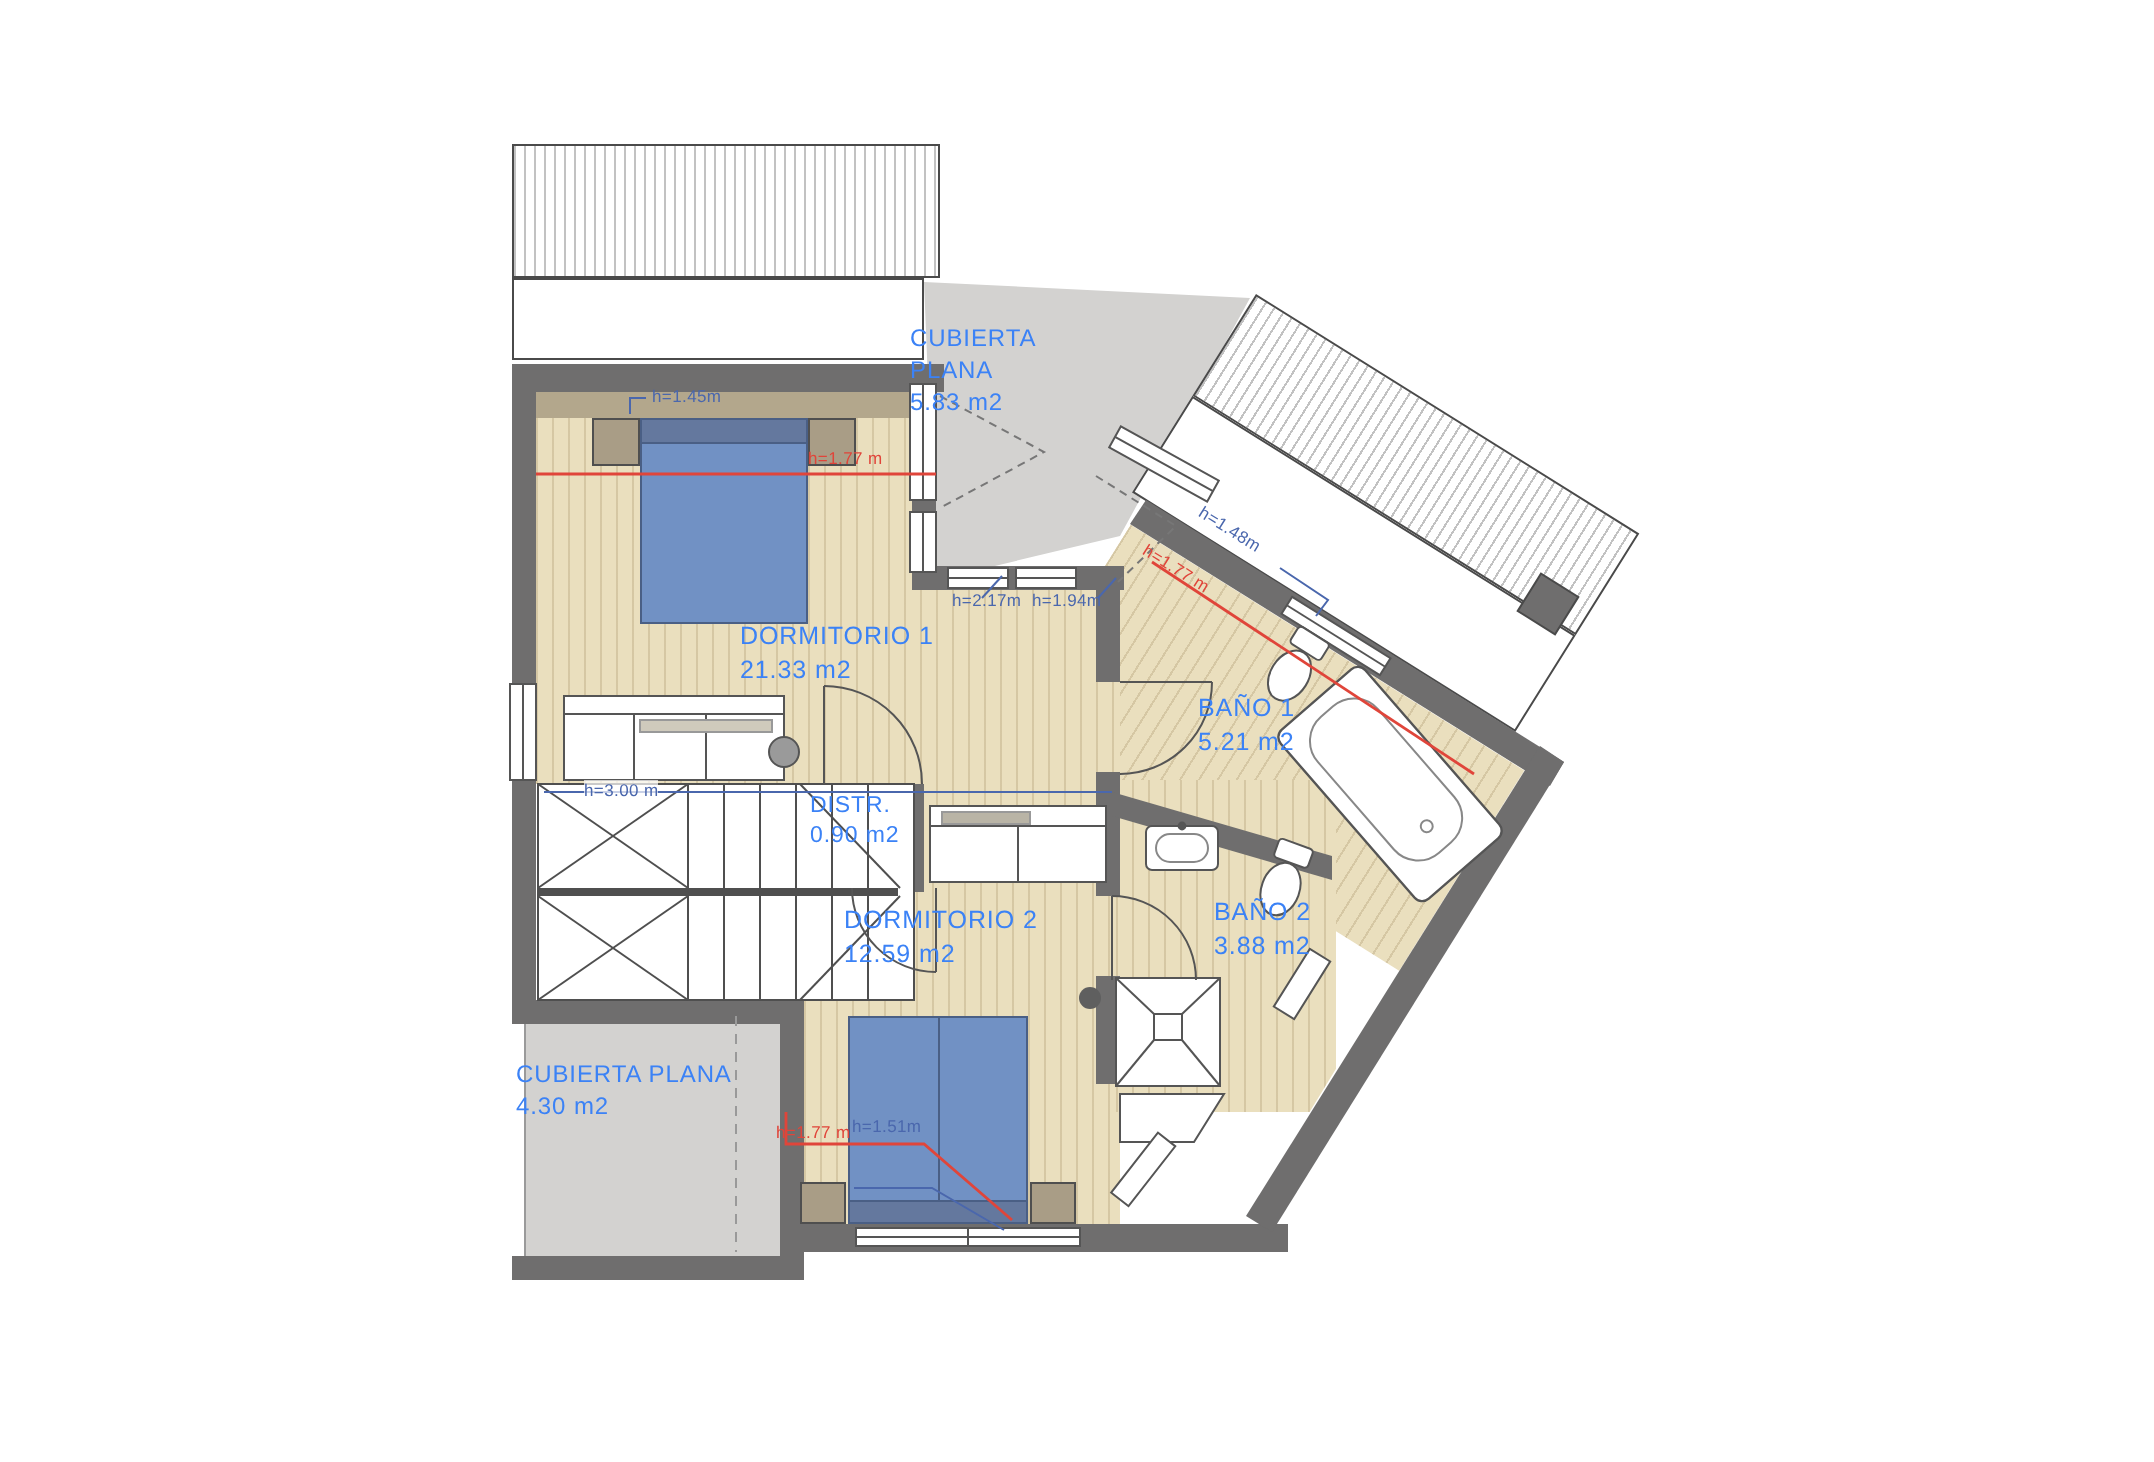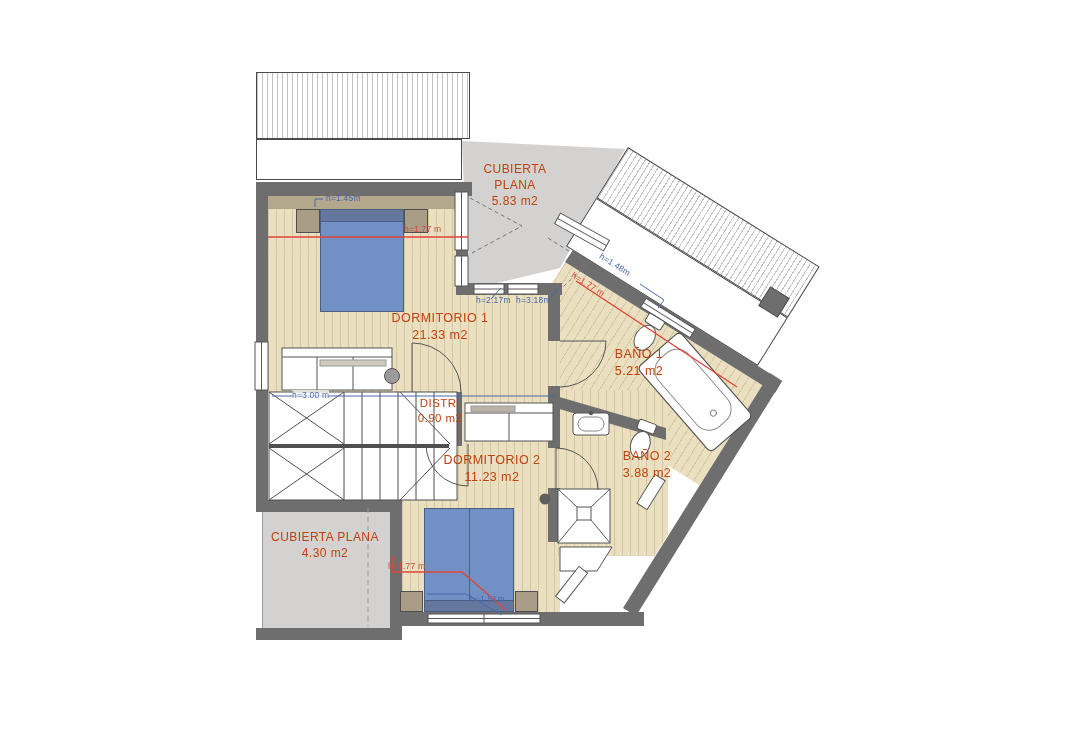--- a/index.html
+++ b/index.html
@@ -9,21 +9,21 @@
   .hatch{background-color:#fff;
          background-image:repeating-linear-gradient(90deg,#c2c2c2 0 1px,rgba(0,0,0,0) 1px 5px);
          border:1.4px solid #4a4a4a;box-sizing:border-box;}
   .eave{background:#fff;border:1.4px solid #4a4a4a;box-sizing:border-box;}
   .wood{background-color:#eadfbe;
         background-image:repeating-linear-gradient(90deg,rgba(140,115,70,0.22) 0 1px,rgba(0,0,0,0) 1px 8px);}
   .terrace{background:#d3d2d0;}
   .wing{position:absolute;left:628px;top:147px;width:0;height:0;
         transform:rotate(32deg);transform-origin:0 0;}
   svg.layer{position:absolute;left:0;top:0;}
-  .lbl{position:absolute;text-align:center;color:#c2410c;font-size:12.5px;
+  .lbl{position:absolute;text-align:left;color:#3b82f6;font-size:12.5px;
        letter-spacing:0.45px;line-height:1.32;white-space:nowrap;}
   .lbl.small{font-size:11.5px;}
   .ann{position:absolute;font-size:8.5px;letter-spacing:0.2px;white-space:nowrap;
        transform-origin:0 0;}
   .blue{color:#4a67ad;}
   .red{color:#e0453a;}
   .bed-body{background:#7191c4;border:1px solid #4a5f85;box-sizing:border-box;}
   .bed-head{background:#64789e;border:1px solid #4a5f85;box-sizing:border-box;}
   .nstand{background:#a99d86;border:1px solid #4f4f4f;box-sizing:border-box;}
   .z1{z-index:1}.z2{z-index:2}.z3{z-index:3}.z4{z-index:4}
@@ -247,21 +247,21 @@
   <div class="lbl z8" style="left:370px;top:310px;width:140px;">
     <div>DORMITORIO 1</div>
     <div>21.33 m2</div>
   </div>
   <div class="lbl small z8" style="left:405px;top:396px;width:70px;">
     <div>DISTR.</div>
     <div>0.90 m2</div>
   </div>
   <div class="lbl z8" style="left:422px;top:452px;width:140px;">
     <div>DORMITORIO 2</div>
-    <div>11.23 m2</div>
+    <div>12.59 m2</div>
   </div>
   <div class="lbl z8" style="left:599px;top:346px;width:80px;">
     <div>BAÑO 1</div>
     <div>5.21 m2</div>
   </div>
   <div class="lbl z8" style="left:576px;top:448px;width:80px;padding-left:31px;">
     <div>BAÑO 2</div>
     <div>3.88 m2</div>
   </div>
   <div class="lbl z8" style="left:455px;top:162px;width:120px;font-size:12px;">
@@ -270,20 +270,20 @@
     <div>5.83 m2</div>
   </div>
   <div class="lbl z8" style="left:258px;top:530px;width:134px;font-size:12px;">
     <div>CUBIERTA PLANA</div>
     <div>4.30 m2</div>
   </div>
 
   <div class="ann blue z8" style="left:326px;top:193px;text-align:center;">h=1.45m</div>
   <div class="ann red z8" style="left:404px;top:224px;">h=1.77 m</div>
   <div class="ann blue z8" style="left:444px;top:295px;padding-left:32px;">h=2.17m</div>
-  <div class="ann blue z8" style="left:516px;top:295px;">h=3.18m</div>
+  <div class="ann blue z8" style="left:516px;top:295px;">h=1.94m</div>
   <div class="ann blue z8" style="left:603px;top:251px;transform:rotate(32deg);">h=1.48m</div>
   <div class="ann red z8" style="left:575px;top:270px;transform:rotate(32deg);">h=1.77 m</div>
   <div class="ann blue z8" style="left:292px;top:390px;background:rgba(255,255,255,0.7);">h=3.00 m</div>
   <div class="ann red z8" style="left:388px;top:561px;">h=1.77 m</div>
-  <div class="ann blue z8" style="left:426px;top:594px;padding-left:44px;">h=1.51m</div>
+  <div class="ann blue z8" style="left:426px;top:558px;">h=1.51m</div>
 
 </div>
 
 </body></html>

